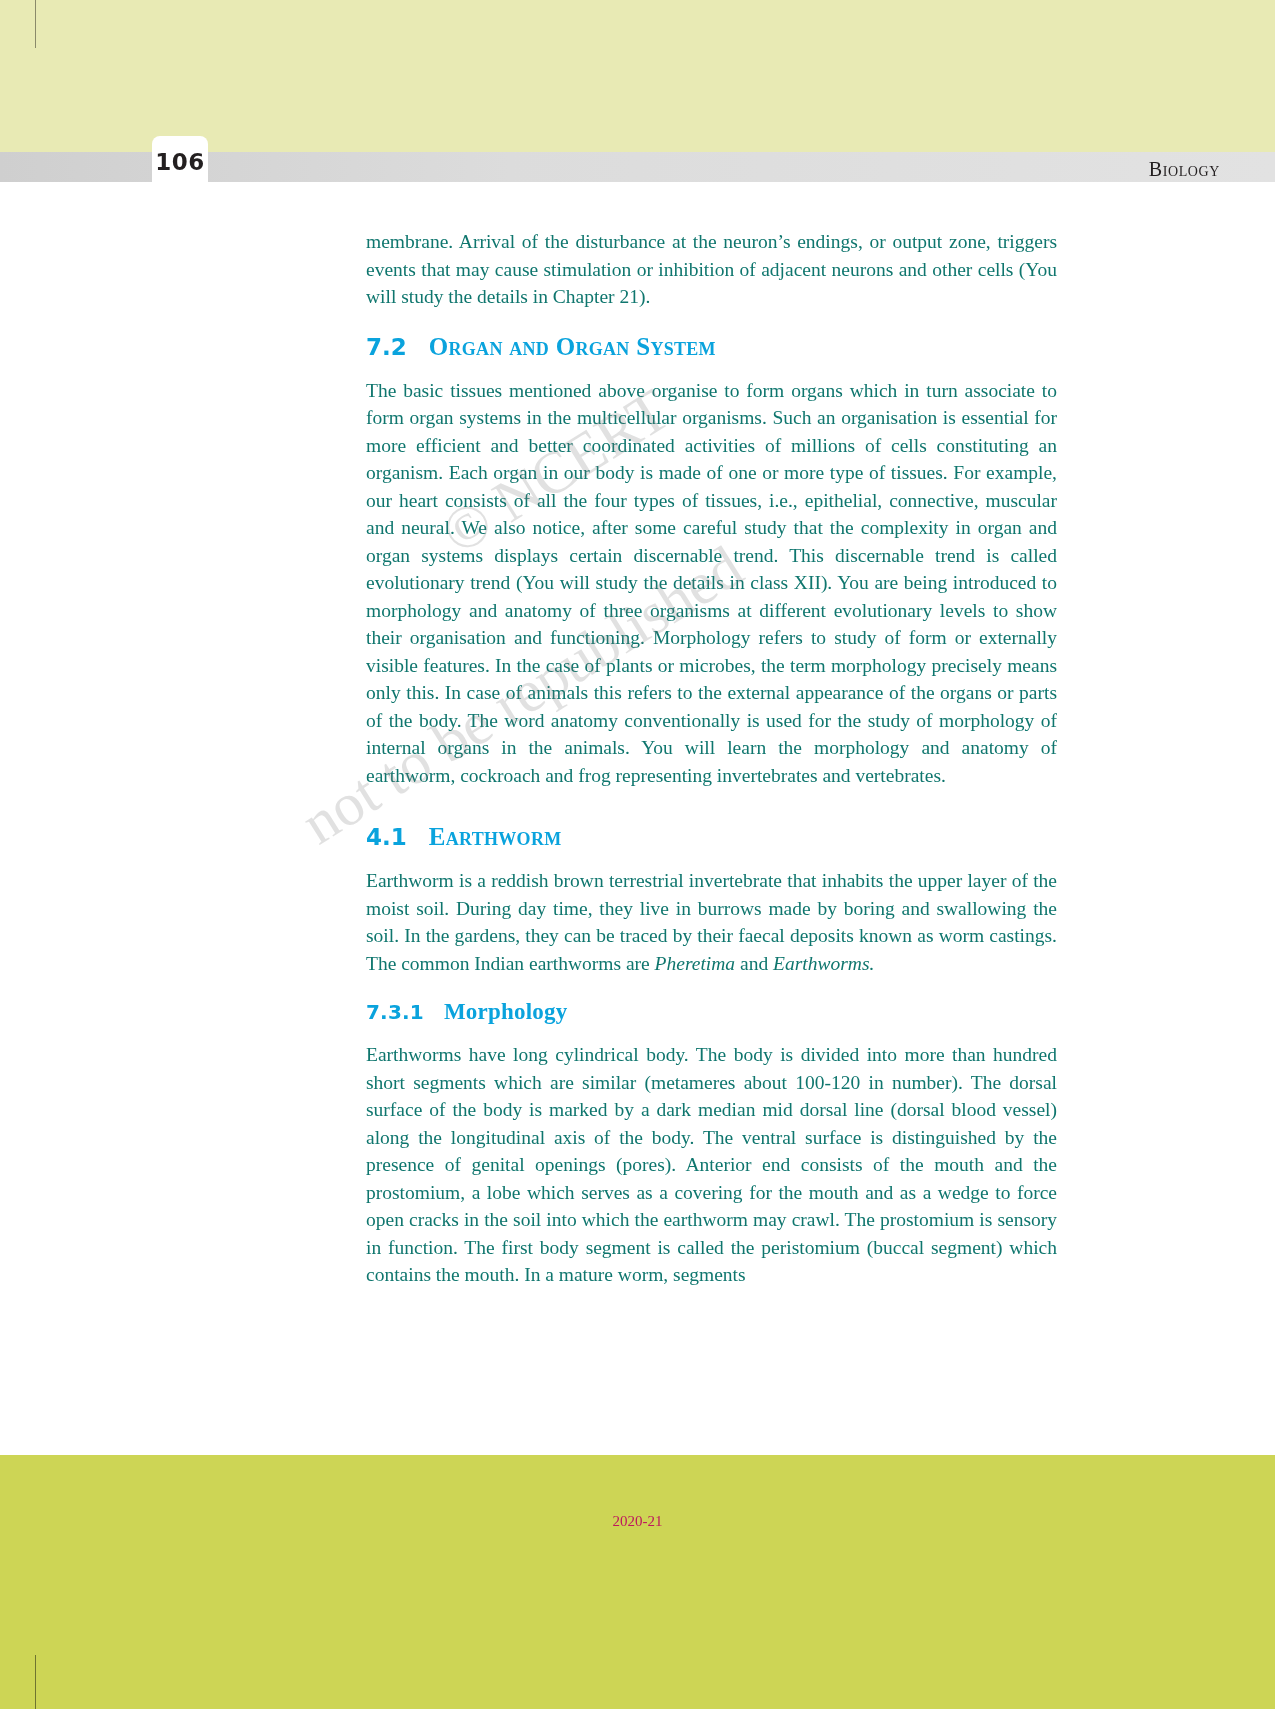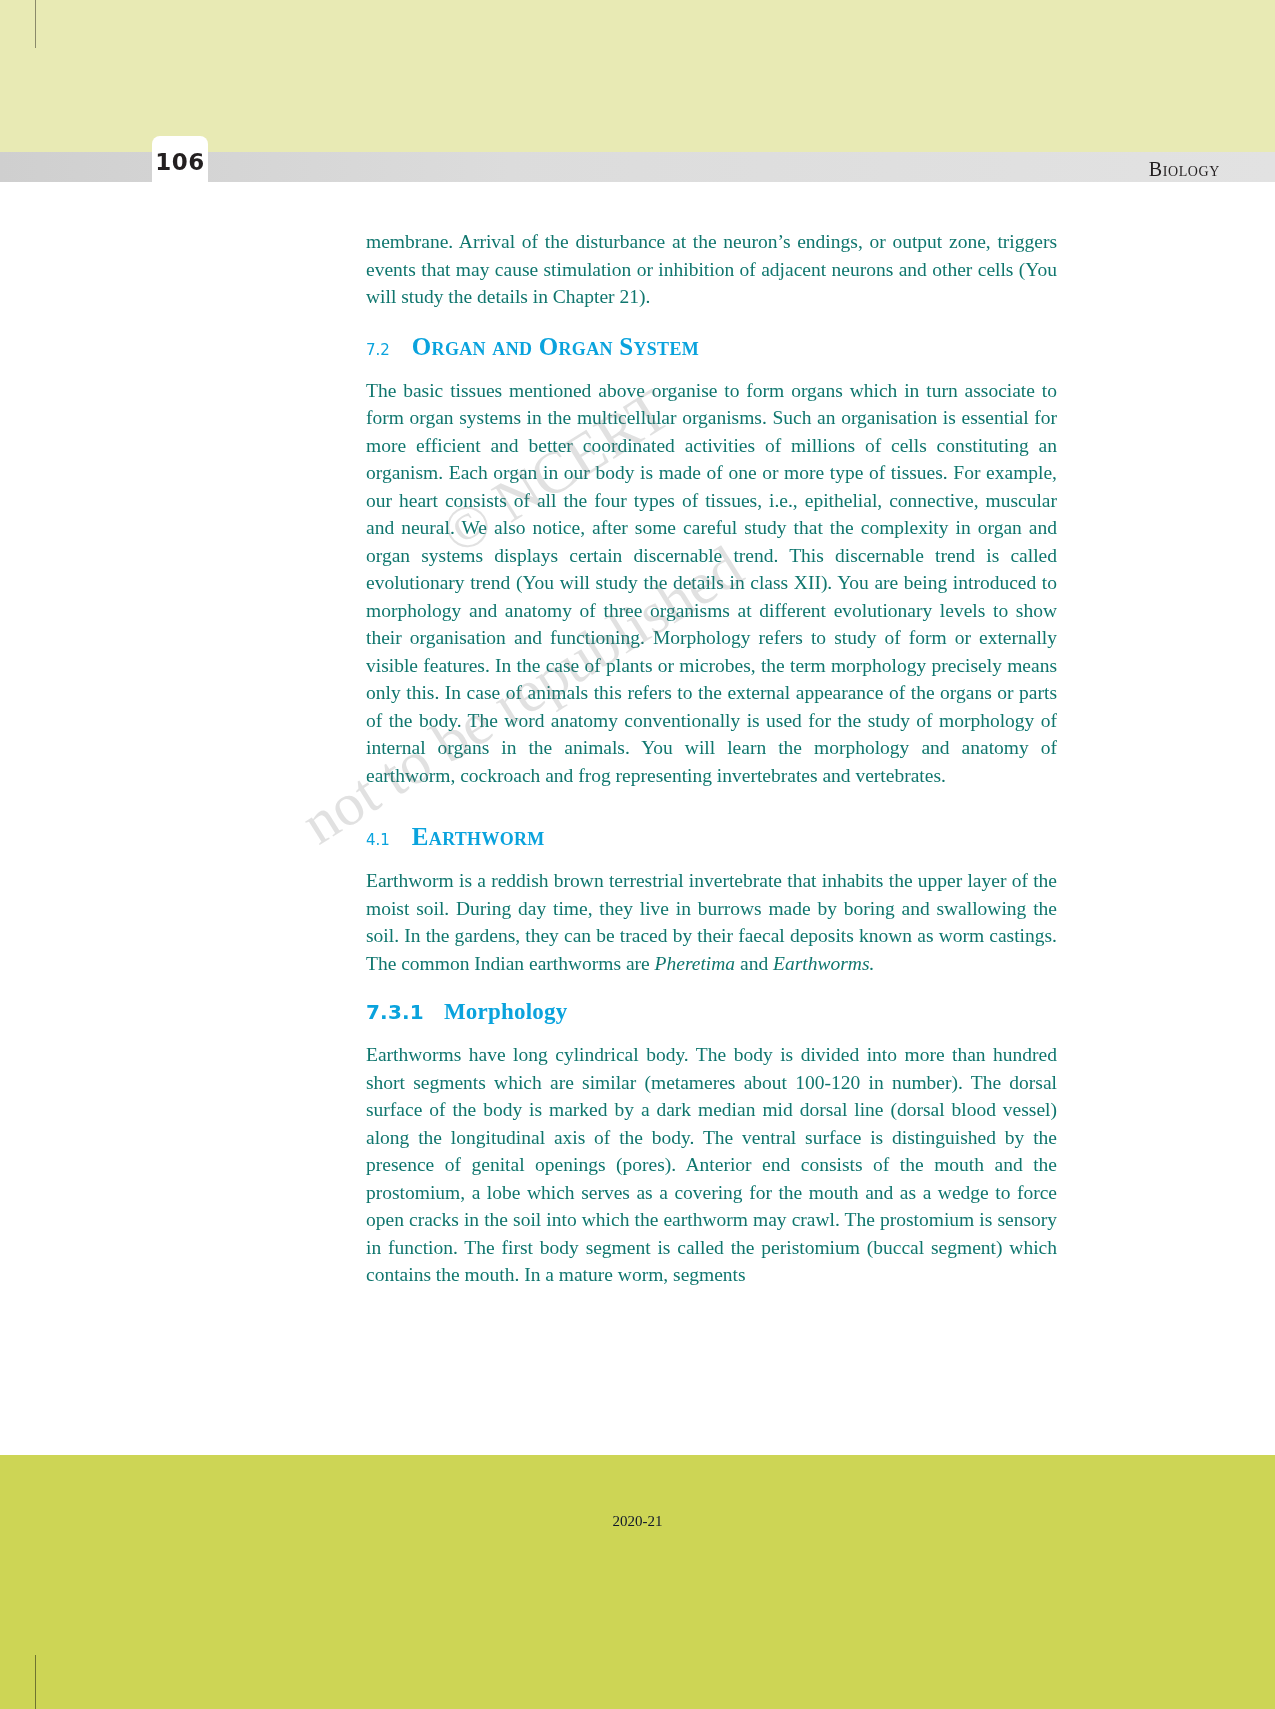--- a/index.html
+++ b/index.html
@@ -119,22 +119,22 @@
     margin: 0;
     font-family: "Liberation Serif", serif;
     color: #0aa3dd;
     font-size: 23px;
     font-weight: bold;
     letter-spacing: 0.3px;
     white-space: nowrap;
   }
   h2.section .numpart {
     font-family: "DejaVu Sans", sans-serif;
-    font-size: 15px;
-    font-weight: normal;
+    font-size: 23px;
+    font-weight: bold;
     letter-spacing: 0;
   }
   h2.section .titlepart {
     margin-left: 22px;
     font-variant: small-caps;
     font-size: 25px;
   }
   h3.subsection {
     margin: 0;
     font-family: "DejaVu Sans", sans-serif;
@@ -179,21 +179,21 @@
   }
 
   
   .footer-text {
     position: absolute;
     left: 0; right: 0;
     top: 1513px;
     text-align: center;
     font-family: "Liberation Serif", serif;
     font-size: 15px;
-    color: #0f172a;
+    color: #be185d;
   }
 </style>
 </head>
 <body>
 
 <div class="top-band"></div>
 <div class="header-strip">
   <div class="hdr-fade"></div>
 </div>
 <div class="bottom-band"></div>

